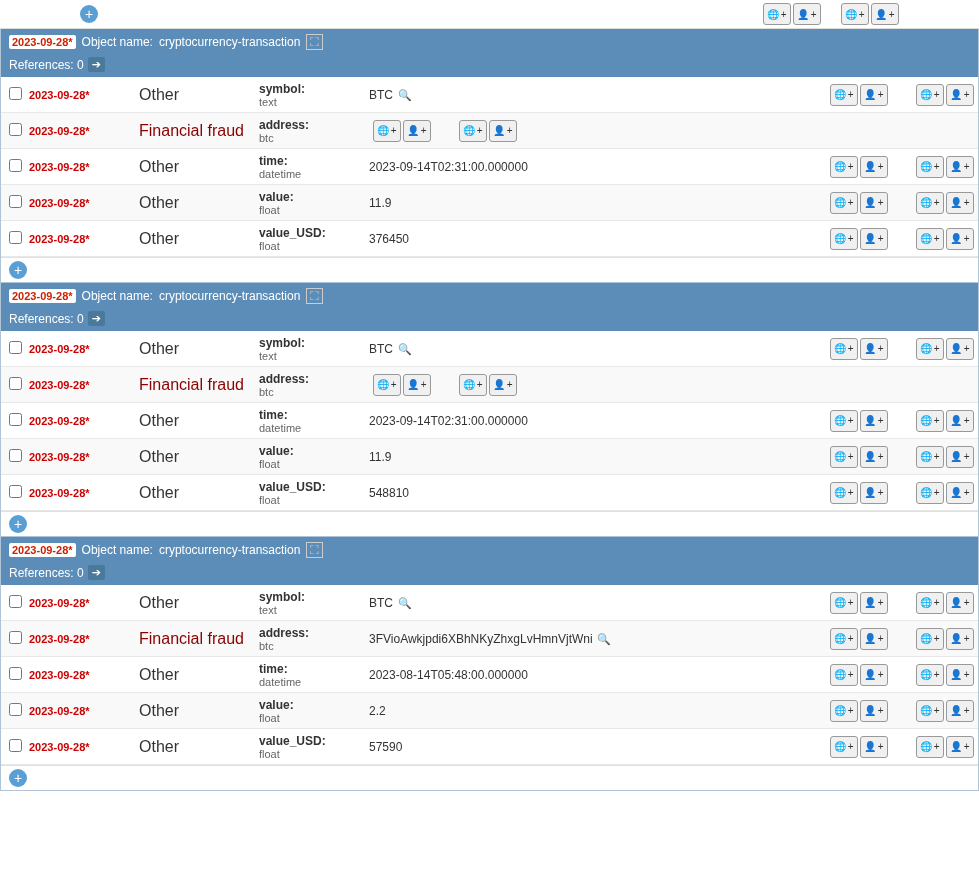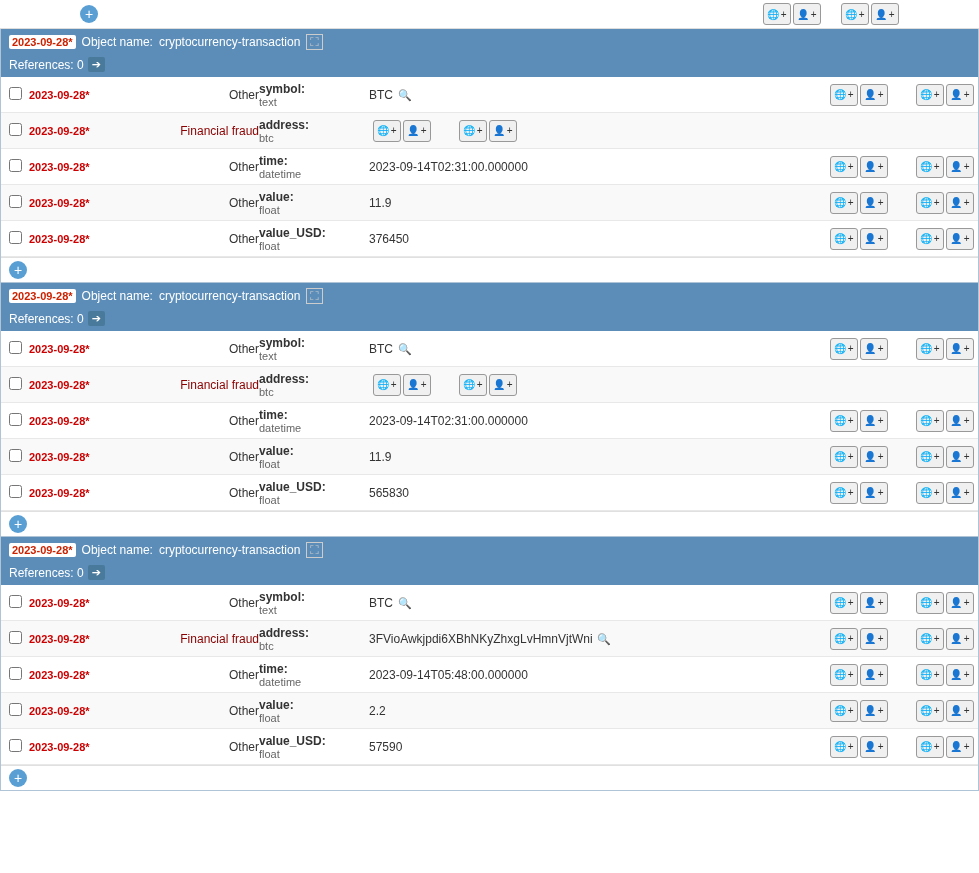--- a/index.html
+++ b/index.html
@@ -48,23 +48,22 @@
     }
     .col-date a {
       color: #cc0000;
       font-weight: bold;
       font-size: 11px;
       text-decoration: none;
     }
     .col-type {
       width: 120px;
       flex-shrink: 0;
-      font-size: 12px;
+      font-size: 16px;
       color: #333;
-      text-align: right;
     }
     .col-field {
       width: 110px;
       flex-shrink: 0;
     }
     .col-field .field-name {
       font-weight: bold;
       font-size: 12px;
       color: #333;
     }
@@ -582,21 +581,21 @@
         </div>
         <div class="col-date">
           <a href="#">2023-09-28*</a>
         </div>
         <div class="col-type" style="color:#333;">Other</div>
         <div class="col-field">
           <div class="field-name">value_USD:</div>
           <div class="field-type">float</div>
         </div>
         <div class="col-value">
-          565830
+          548810
         </div>
         <div class="col-actions">
 
     <div class="action-group">
       <div class="action-btn">
         <span>🌐</span>
                 <span style="font-size:10px">+</span>
       </div>
       <div class="action-btn">
         <span>👤</span>
@@ -726,21 +725,21 @@
         </div>
         <div class="col-date">
           <a href="#">2023-09-28*</a>
         </div>
         <div class="col-type" style="color:#333;">Other</div>
         <div class="col-field">
           <div class="field-name">time:</div>
           <div class="field-type">datetime</div>
         </div>
         <div class="col-value">
-          2023-09-14T05:48:00.000000
+          2023-08-14T05:48:00.000000
         </div>
         <div class="col-actions">
 
     <div class="action-group">
       <div class="action-btn">
         <span>🌐</span>
                 <span style="font-size:10px">+</span>
       </div>
       <div class="action-btn">
         <span>👤</span>

